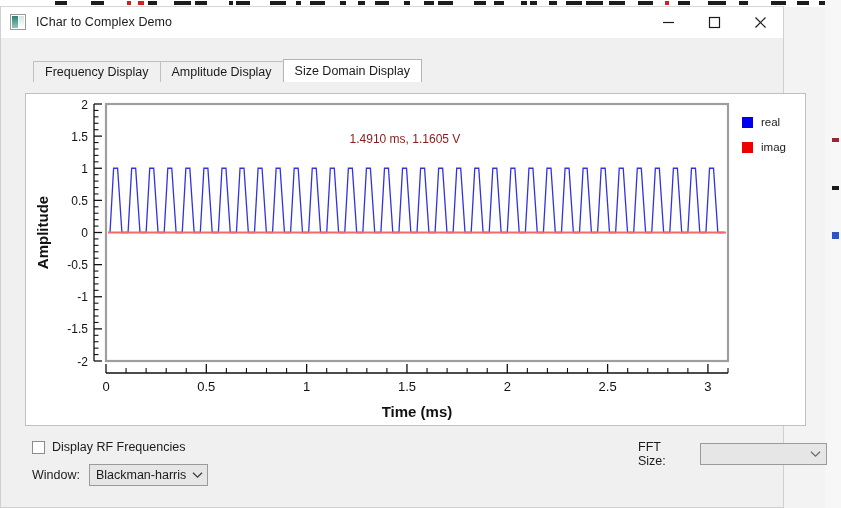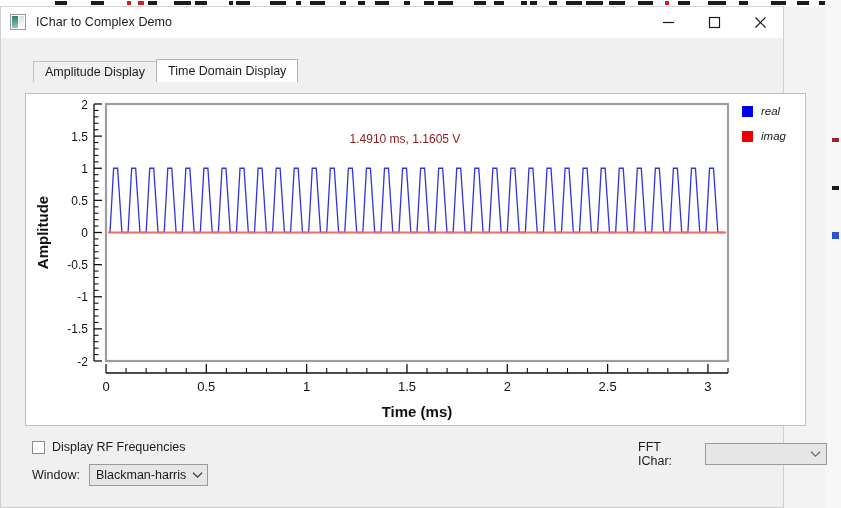--- a/index.html
+++ b/index.html
@@ -158,23 +158,22 @@
     position: absolute;
     left: 0; top: 0;
     width: 781px; height: 333px;
   }
   #plot-svg { display: block; }
 
   
   #legend {
     position: absolute;
     left: 716px;
-    top: 11px;
+    top: 22px;
     width: 60px;
-    font-style: italic;
   }
   .legend-row {
     display: flex;
     align-items: center;
     margin-bottom: 13px;
   }
   .legend-swatch {
     width: 11px; height: 11px;
     flex: none;
   }
@@ -333,24 +332,27 @@
         <svg width="13" height="13" viewBox="0 0 13 13">
           <line x1="1.5" y1="1.5" x2="11.5" y2="11.5" stroke="#1b1b1b" stroke-width="1.2"></line>
           <line x1="11.5" y1="1.5" x2="1.5" y2="11.5" stroke="#1b1b1b" stroke-width="1.2"></line>
         </svg>
       </div>
     </div>
   </div>
 
   <div id="tabs-row">
     <div class="tab">
+      <span>Frequency Display</span>
+    </div>
+    <div class="tab">
       <span>Amplitude Display</span>
     </div>
     <div class="tab active">
-      <span>Time Domain Display</span>
+      <span>Size Domain Display</span>
     </div>
   </div>
 
   <div id="content-panel">
     <div id="plot-wrap">
       <svg id="plot-svg" width="781" height="333" viewBox="0 0 781 333">
         <g id="g-axes">
             <line x1="68" y1="10" x2="68" y2="267" stroke="#111111" stroke-width="1.3"></line>
             <line x1="68" y1="267" x2="76" y2="267" stroke="#111111" stroke-width="1.3"></line>
             <line x1="68" y1="260.575" x2="72.5" y2="260.575" stroke="#111111" stroke-width="1.1"></line>
@@ -488,21 +490,21 @@
         </div>
       </div>
     </div>
 
     <div id="rf-check-row">
       <div class="checkbox-box"></div>
       <div id="rf-check-label">Display RF Frequencies</div>
     </div>
 
     <div id="fft-row">
-      <div id="fft-label">FFT IChar:</div>
+      <div id="fft-label">FFT Size:</div>
       <div class="combo" id="fft-combo">
         <div class="combo-value"></div>
         <div class="combo-arrow">
           <svg width="11" height="8" viewBox="0 0 11 8">
             <polyline points="1,1.8 5.5,6.2 10,1.8" fill="none" stroke="#6d6d6d" stroke-width="1.3"></polyline>
           </svg>
         </div>
       </div>
     </div>
 

